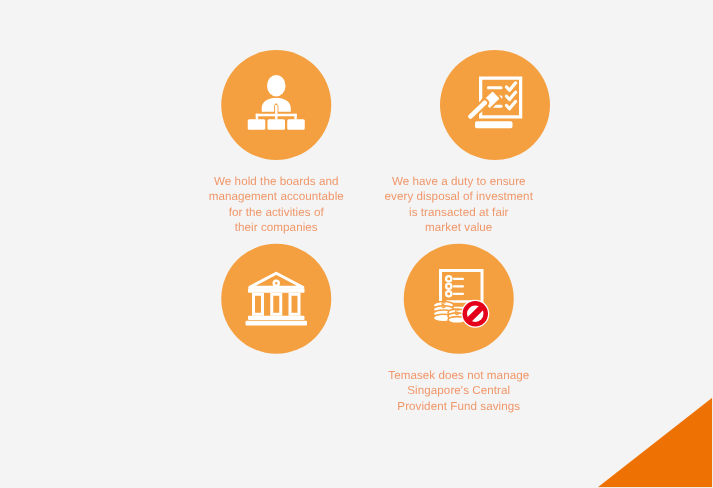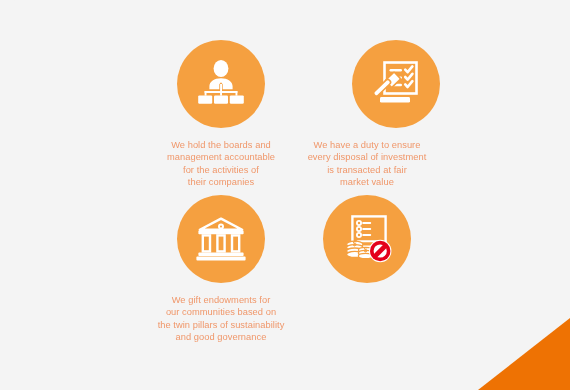--- a/index.html
+++ b/index.html
@@ -155,24 +155,20 @@
               <rect x="2.4" y="44.6" width="49.2" height="3.8" rx="0.9"></rect>
             </g>
             <g fill="none" stroke="#ffffff" stroke-width="2.4">
               <rect x="8.8" y="23.4" width="7.2" height="16.0"></rect>
               <rect x="23.4" y="23.4" width="7.2" height="16.0"></rect>
               <rect x="38.0" y="23.4" width="7.2" height="16.0"></rect>
             </g>
           </svg>
         </span>
       </div>
-      <div class="caption">We gift endowments for
-our communities based on
-the twin pillars of sustainability
-and good governance</div>
     </div>
 
     <div class="card card-d">
       <div class="badge">
         <span>
           <svg width="56" height="56" viewBox="0 0 56 56" aria-hidden="true">
             <g fill="none" stroke="#ffffff" stroke-width="2.4">
               <rect x="13.4" y="5.4" width="33.2" height="38.0"></rect>
             </g>
             <g fill="none" stroke="#ffffff" stroke-width="1.8">
@@ -202,18 +198,21 @@
             <text x="26.6" y="41.1" font-family="'Liberation Sans', sans-serif" font-size="6.4" font-weight="bold" fill="#f5a040" text-anchor="middle">$</text>
             <g>
               <circle cx="41.2" cy="40.0" r="11.2" fill="#ffffff"></circle>
               <circle cx="41.2" cy="40.0" r="10.2" fill="#e4001b"></circle>
               <circle cx="41.2" cy="40.0" r="6.6" fill="#ffffff"></circle>
               <rect x="33.2" y="37.6" width="16.0" height="4.8" rx="0.4" fill="#e4001b" transform="rotate(-45 41.2 40.0)"></rect>
             </g>
           </svg>
         </span>
       </div>
+      <div class="caption">Temasek does not manage
+Singapore's Central
+Provident Fund savings</div>
     </div>
 
   </div>
 
   <div class="corner-wedge"></div>
 </div>
 
 </body></html>

